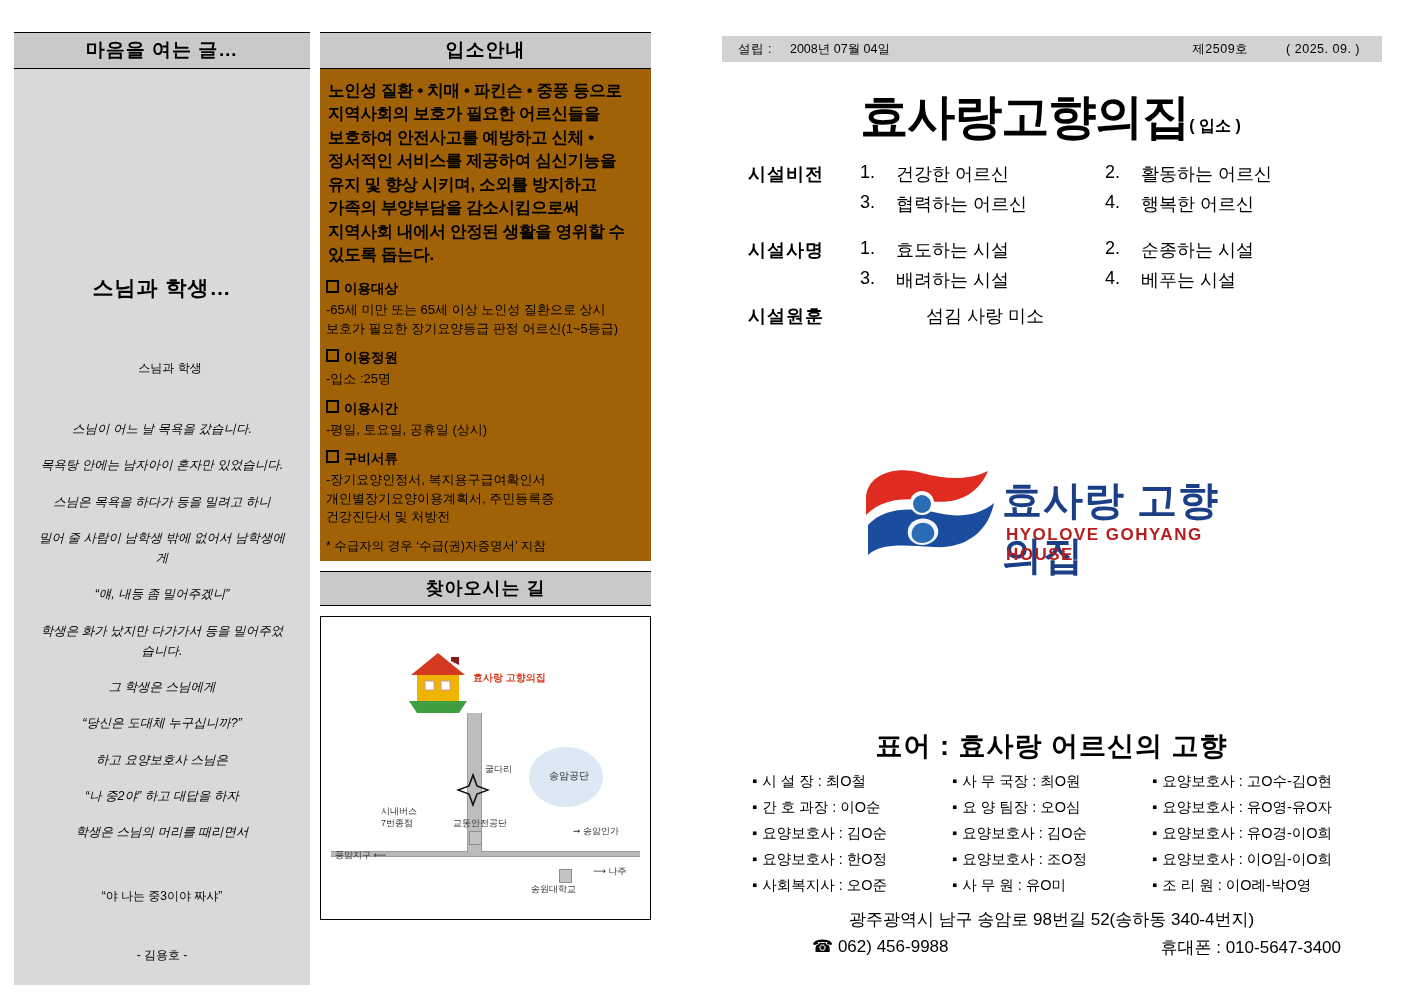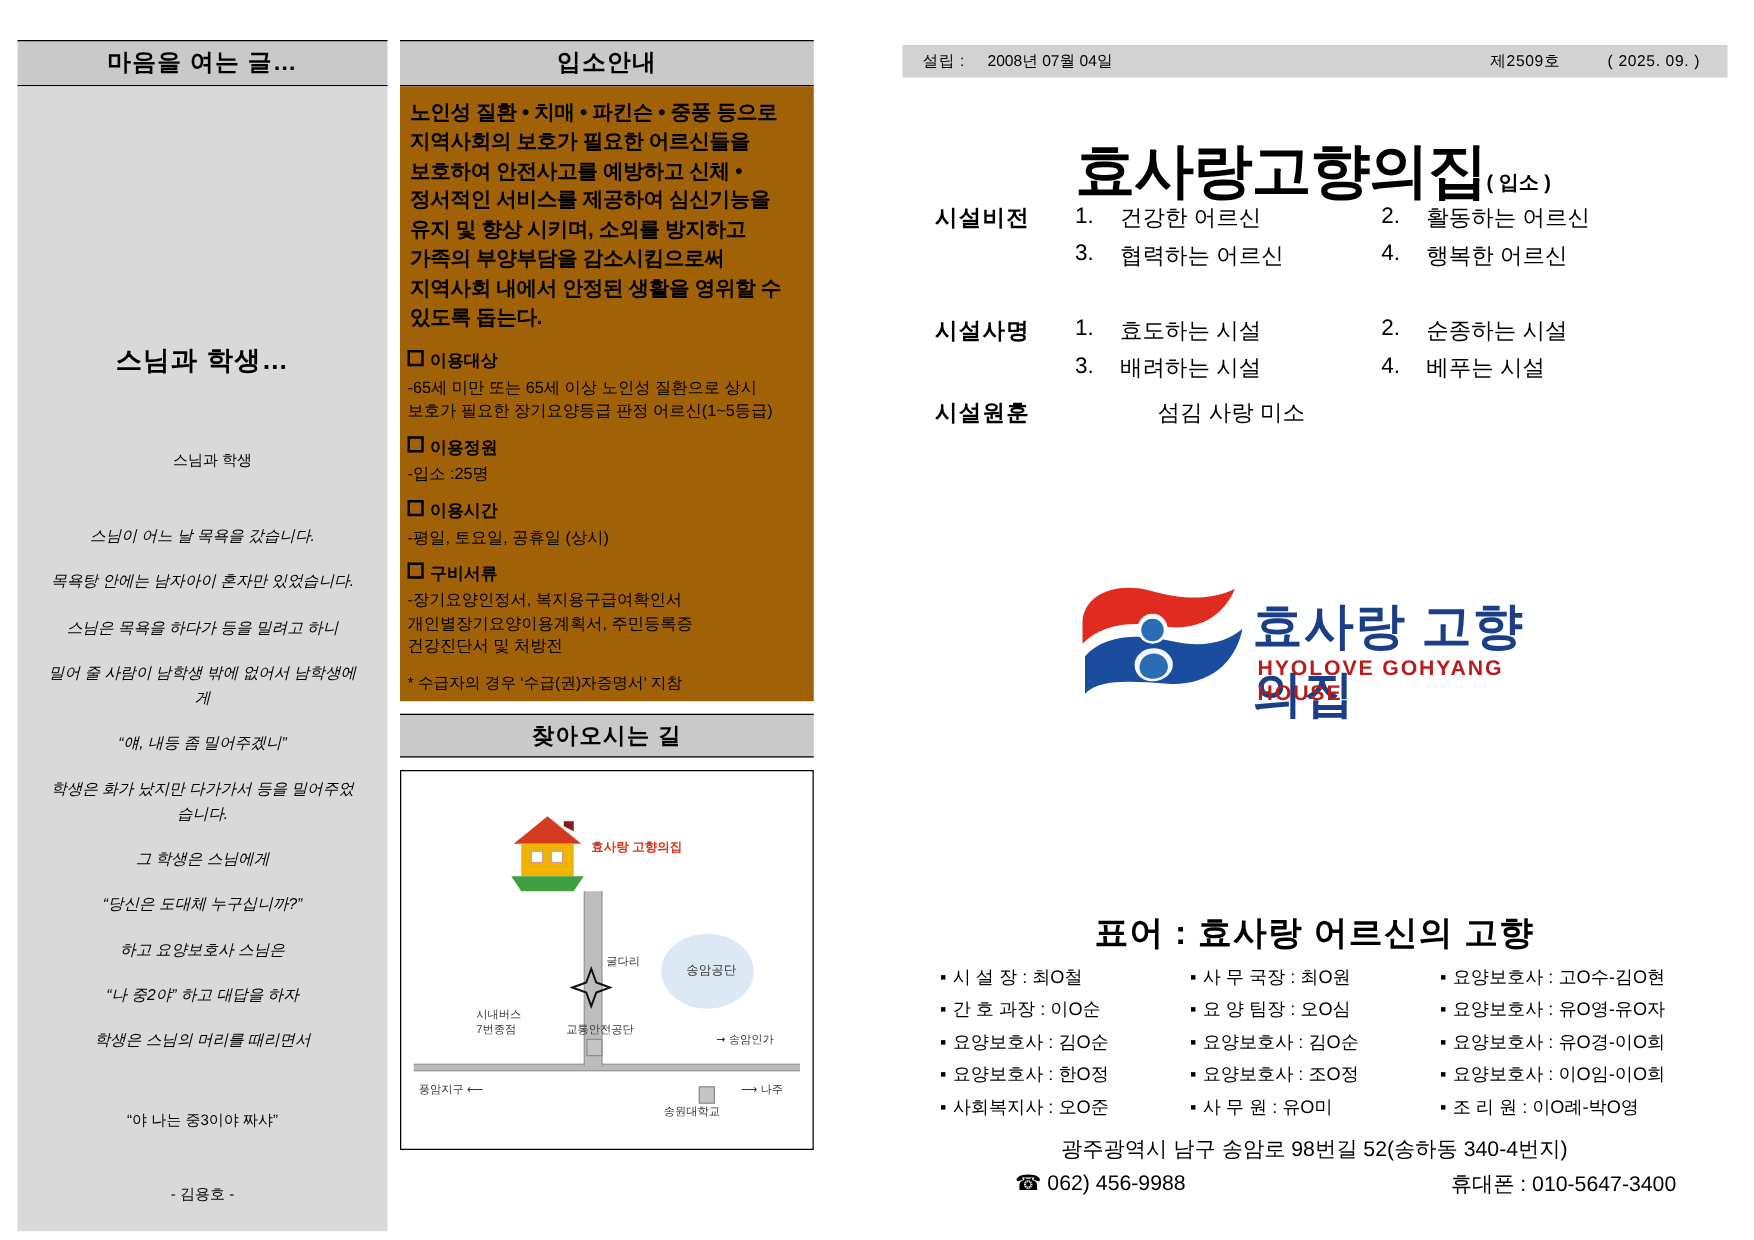--- a/index.html
+++ b/index.html
@@ -223,21 +223,20 @@
   .mast-issue { margin-right: 34px; }
 
   .big-title {
     position: absolute;
     left: 0; right: 2px;
     top: 85px;
     text-align: center;
     font-size: 48px;
     font-weight: bold;
     letter-spacing: -1px;
-    margin-top: 20px;
   }
   .big-title .ipso {
     font-size: 16px;
     font-weight: bold;
     letter-spacing: 0;
     vertical-align: 2px;
   }
 
   .vision-block {
     position: absolute;
@@ -438,21 +437,21 @@
         </svg>
         <div class="map-label" style="left:164px; top:146px;">굴다리</div>
 
         <div class="map-sq" style="left:148px; top:214px;"></div>
         <div class="map-sq" style="left:238px; top:252px;"></div>
 
         <div class="map-label" style="left:60px; top:188px;">시내버스</div>
         <div class="map-label" style="left:60px; top:200px;">7번종점</div>
         <div class="map-label" style="left:132px; top:200px;">교통안전공단</div>
         <div class="map-label" style="left:252px; top:208px;">➞ <span>송암인가</span></div>
-        <div class="map-label" style="left:14px; top:248px;text-align:right;"><span>풍암지구</span> ⟵</div>
+        <div class="map-label" style="left:14px; top:232px;text-align:right;"><span>풍암지구</span> ⟵</div>
         <div class="map-label" style="left:210px; top:266px;">송원대학교</div>
         <div class="map-label" style="left:272px; top:248px;">⟶ <span>나주</span></div>
       </div>
     </div>
   </div>
 
   <div class="right-half">
 
     <div class="masthead-bar">
       <span class="mast-left">설립 :</span>
@@ -488,21 +487,21 @@
               <span class="vision-txt">협력하는 어르신</span>
             </div>
             <div class="vision-cell">
               <span class="vision-num">4.</span>
               <span class="vision-txt">행복한 어르신</span>
             </div>
           </div>
         </div>
       </div>
 
-      <div class="vision-row" style="margin-top:30px;justify-content:space-between;">
+      <div class="vision-row" style="margin-top:16px;justify-content:space-between;">
         <div class="vision-label">시설사명</div>
         <div class="vision-items">
           <div class="vision-line">
             <div class="vision-cell">
               <span class="vision-num">1.</span>
               <span class="vision-txt">효도하는 시설</span>
             </div>
             <div class="vision-cell">
               <span class="vision-num">2.</span>
               <span class="vision-txt">순종하는 시설</span>

